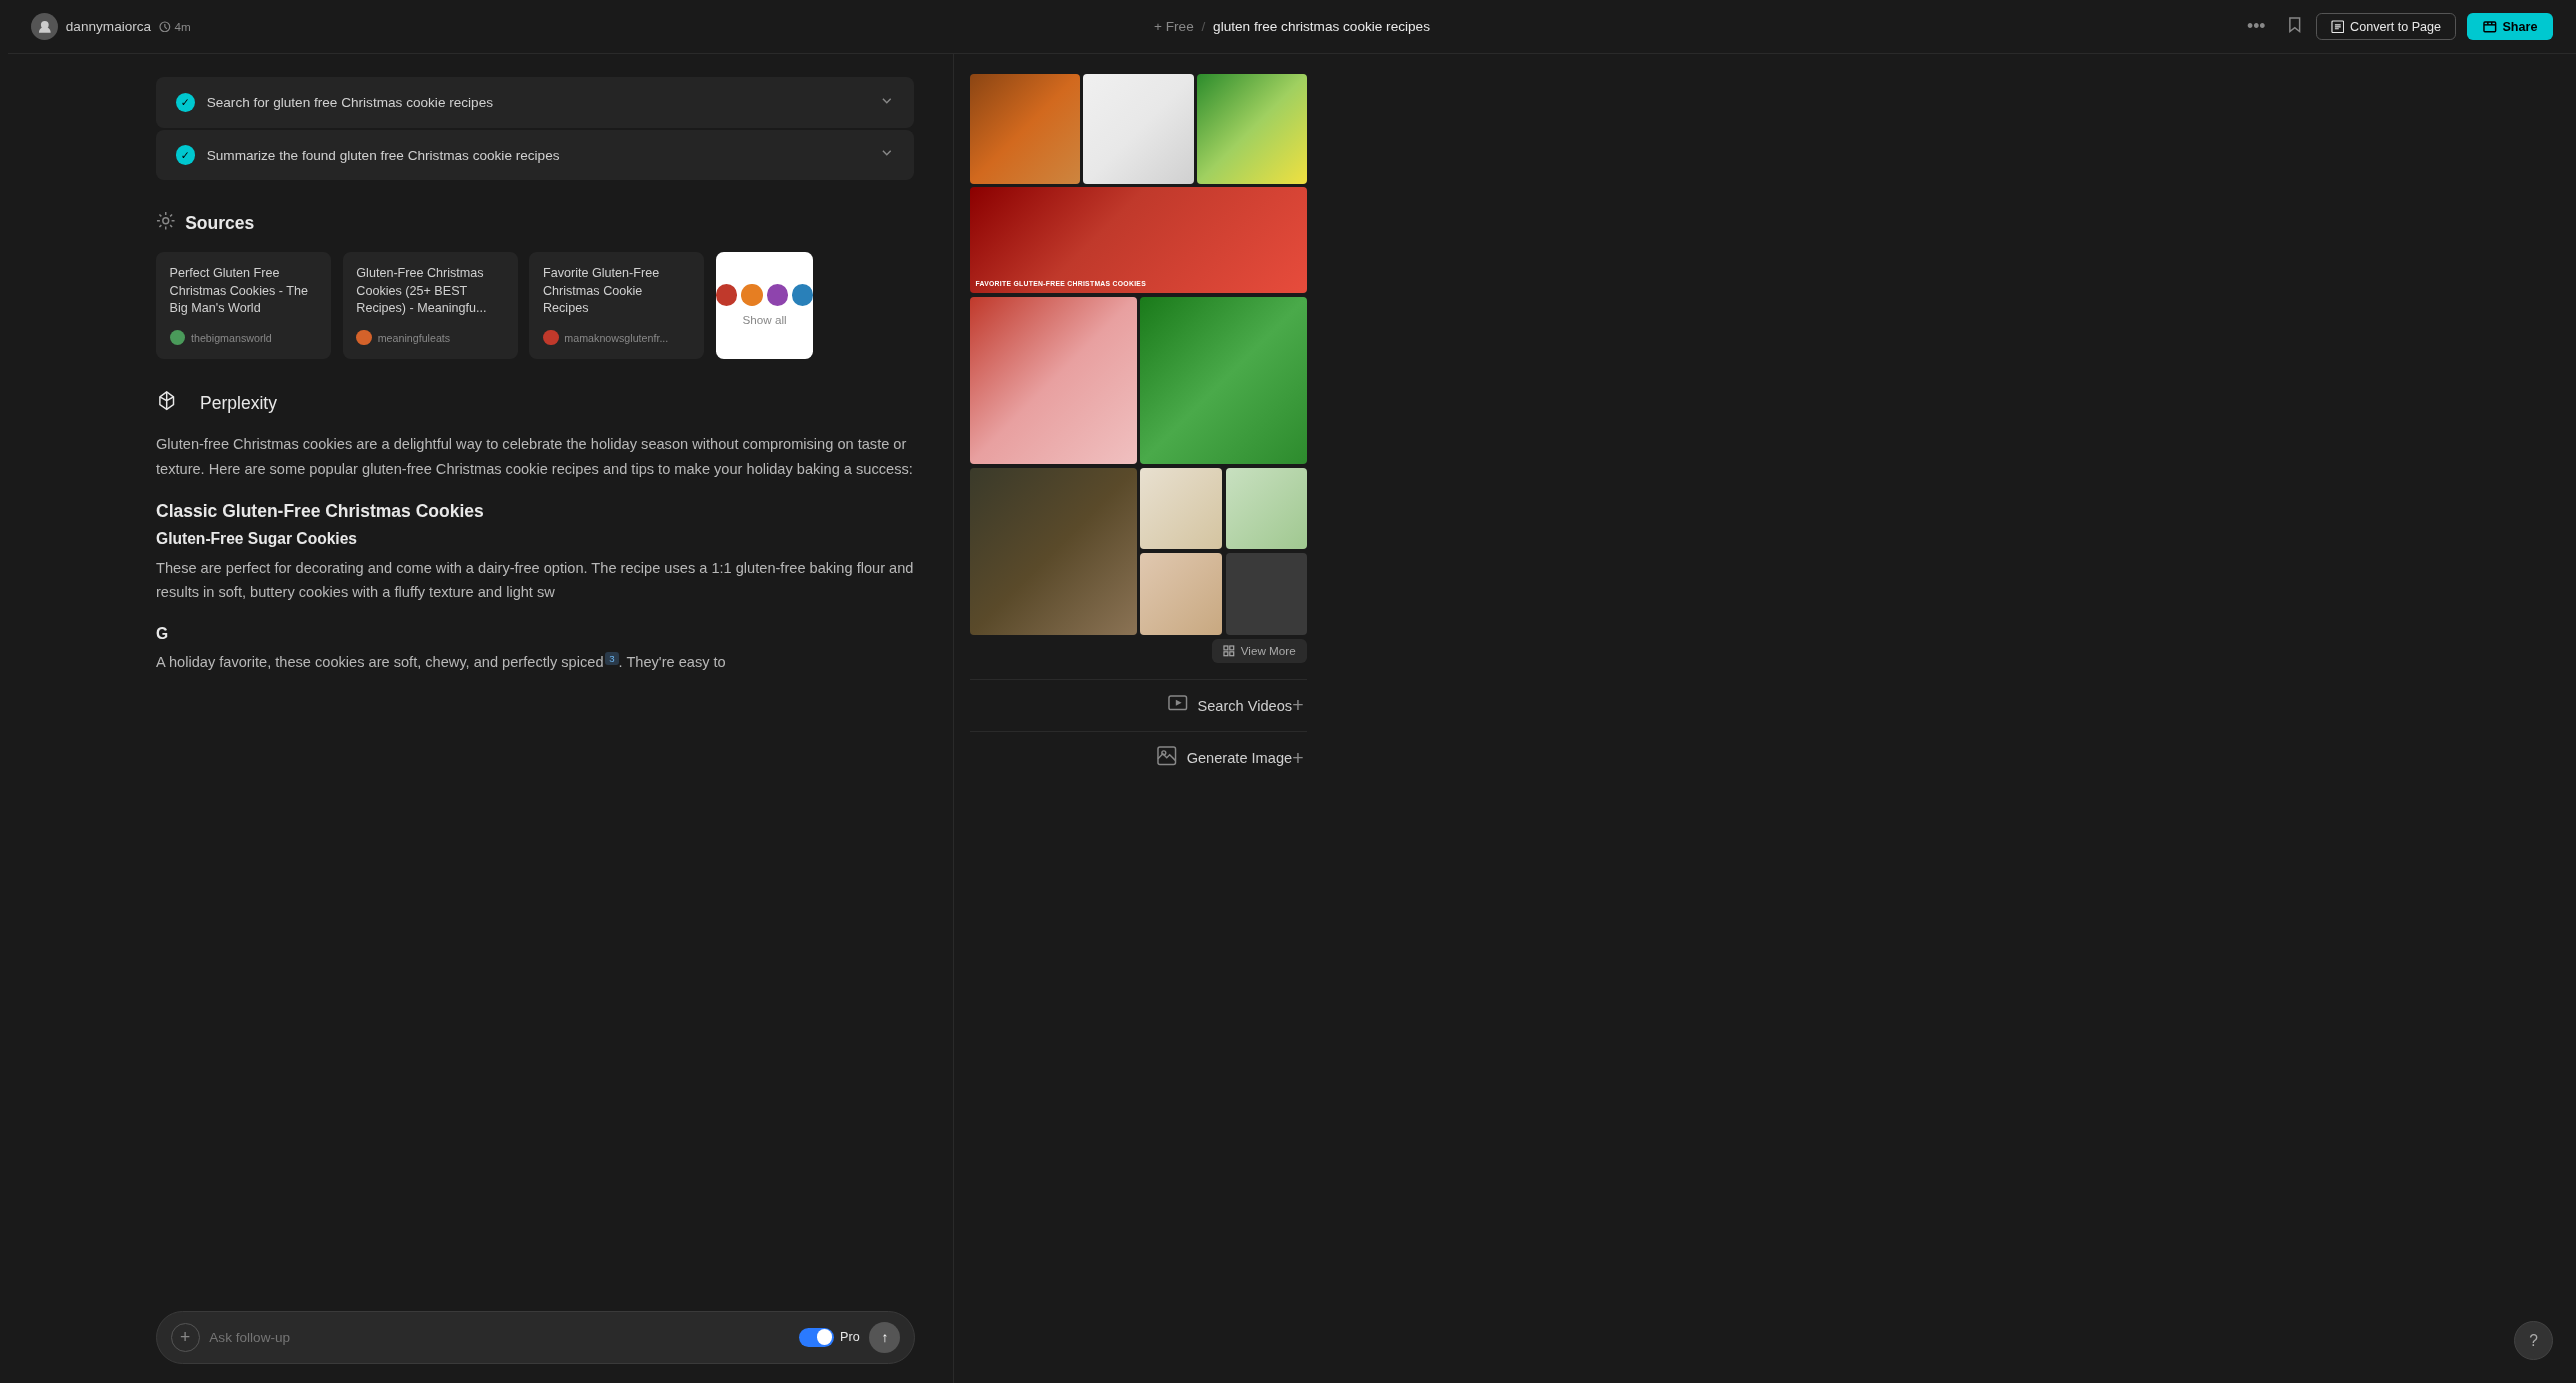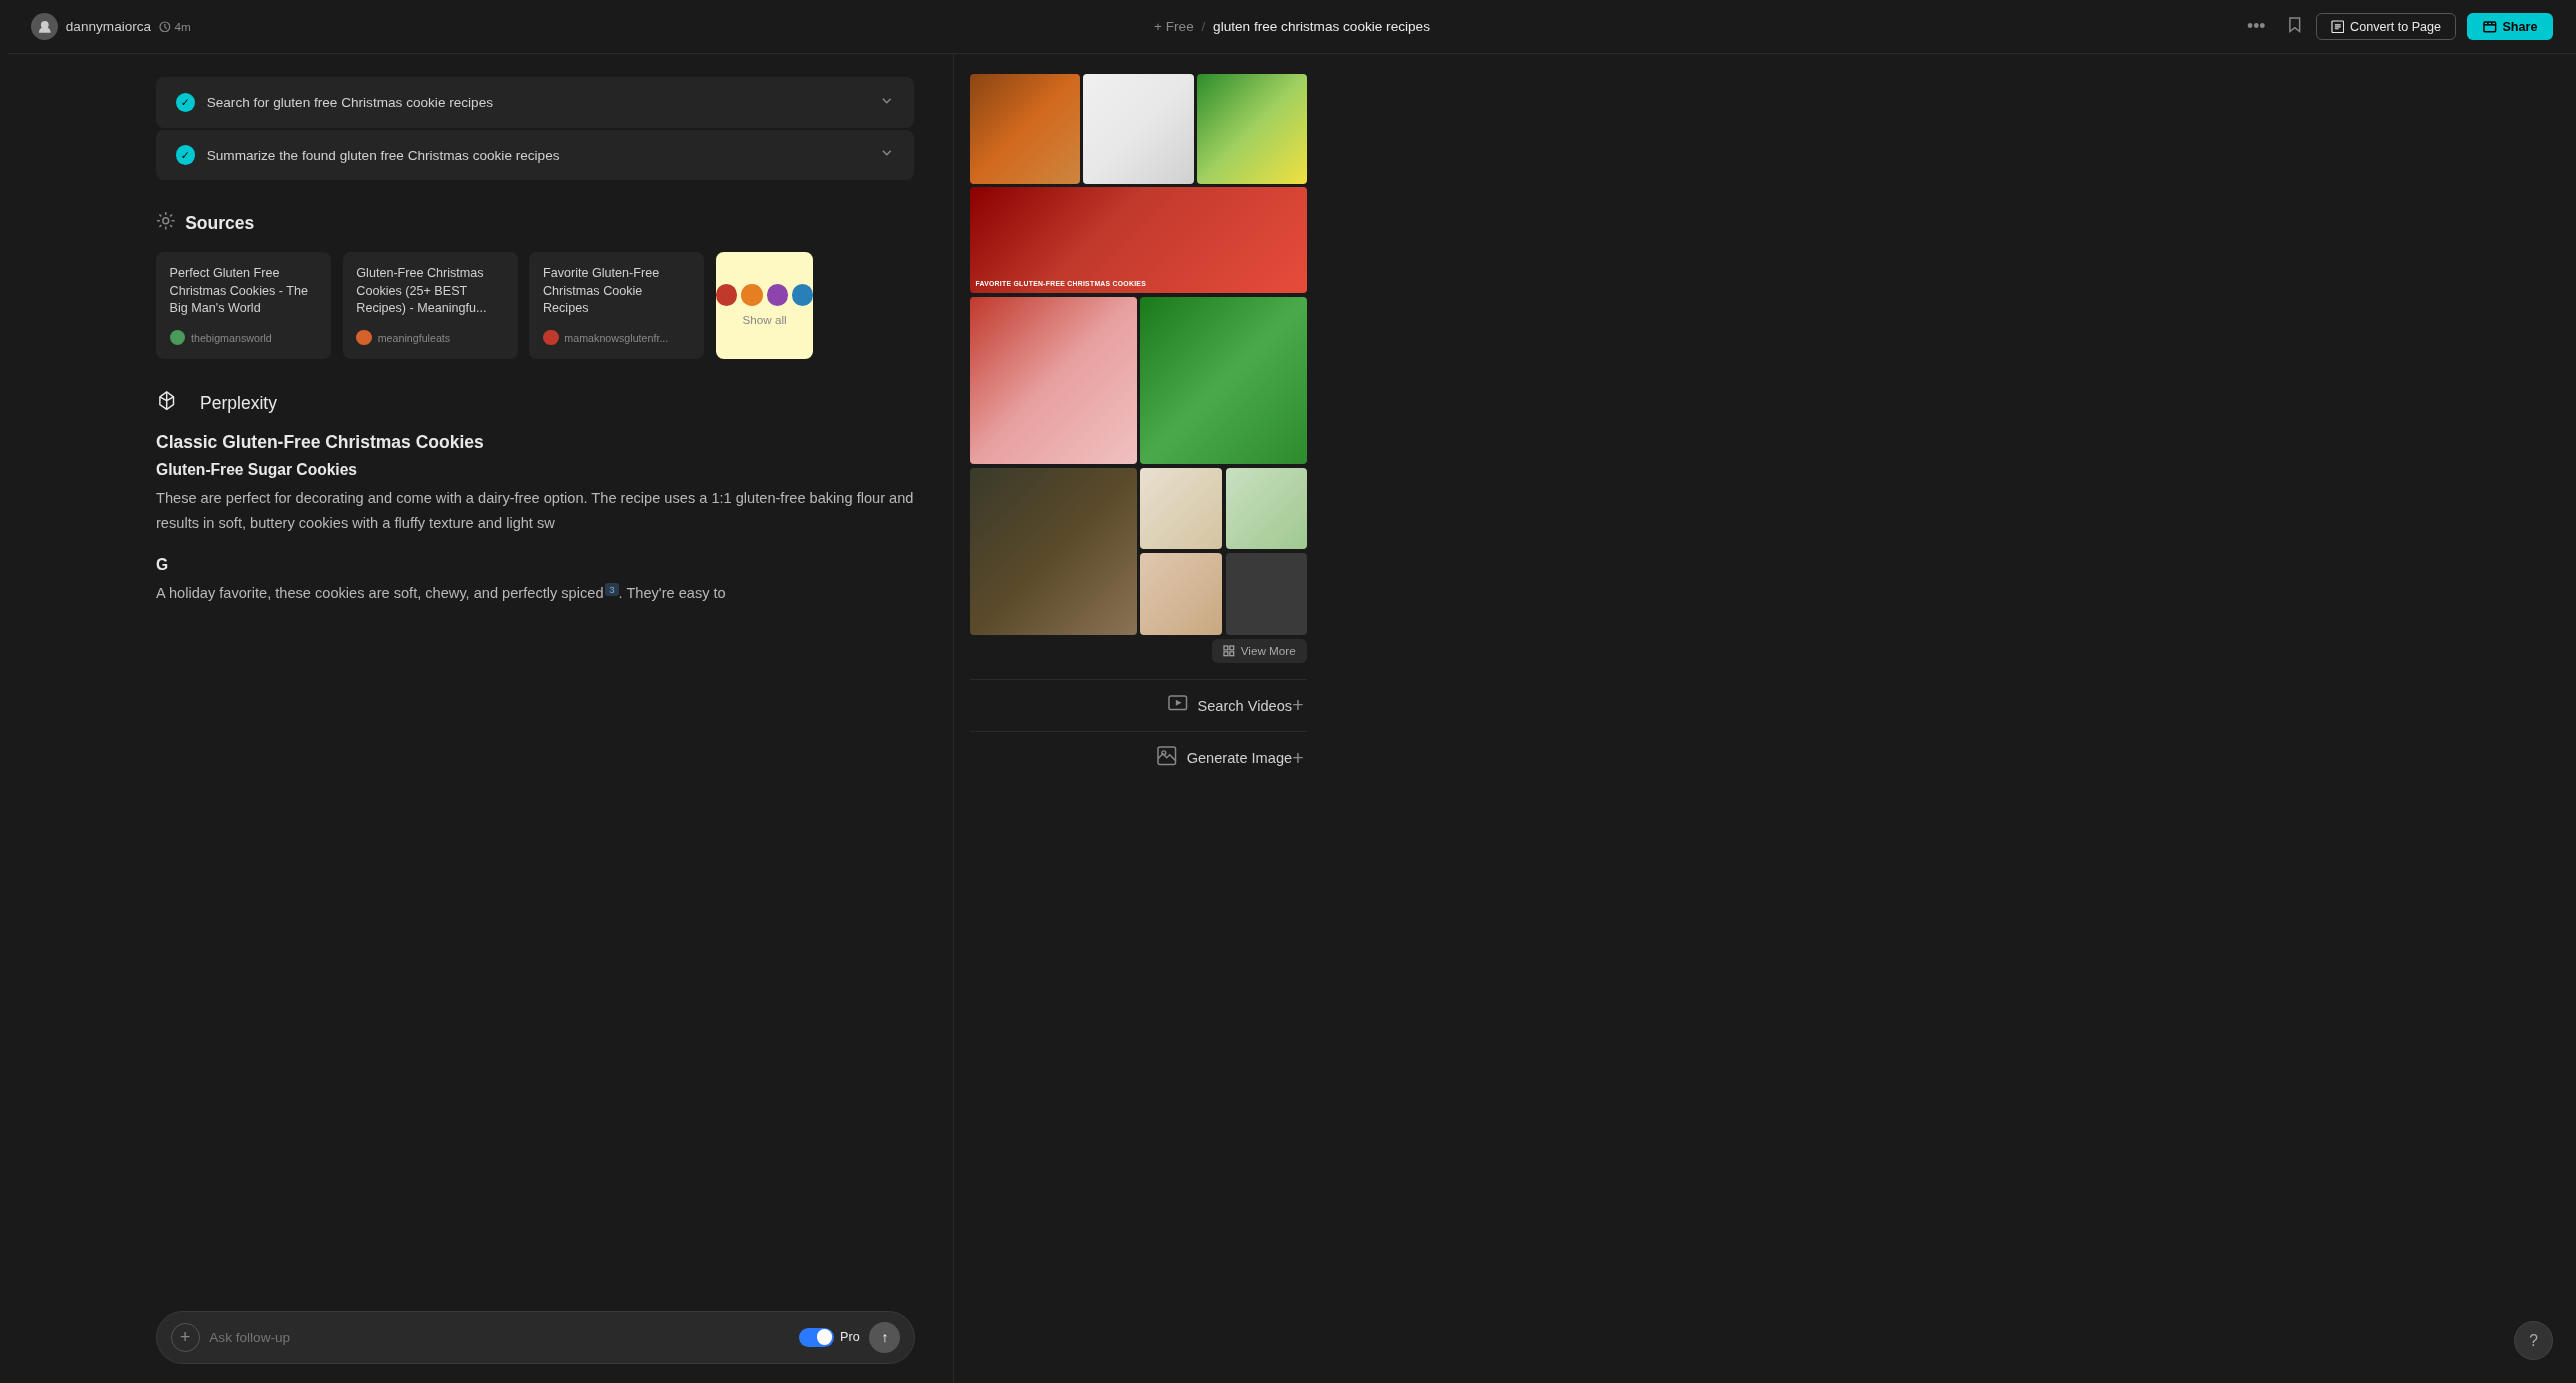--- a/index.html
+++ b/index.html
@@ -233,21 +233,21 @@
     .source-favicon.red { background: #c0392b; }
     .source-domain {
       font-size: 10.7px;
       color: #888;
     }
     .source-show-all {
       display: flex;
       align-items: center;
       justify-content: center;
       width: 97px;
-      background: #fef9c3;
+      background: #ffffff;
       border-radius: 7.8px;
       padding: 13.6px;
       cursor: pointer;
     }
     .source-avatars {
       display: flex;
       flex-direction: column;
       align-items: center;
       gap: 7.8px;
     }
@@ -656,20 +656,21 @@
     <div class="perplexity-section">
       <div class="perplexity-header">
         <span class="perplexity-icon">
           <svg width="21.4" height="21.4" viewBox="0 0 22 22" fill="none" stroke="#e8e8e8" stroke-width="1.5">
               <path d="M11 2L4 7v8l7 5 7-5V7z"></path>
               <path d="M11 2v18M4 7l7 4 7-4"></path>
             </svg>
         </span>
         <span class="perplexity-title">Perplexity</span>
       </div>
+      <p class="content-text">Gluten-free Christmas cookies are a delightful way to celebrate the holiday season without compromising on taste or texture. Here are some popular gluten-free Christmas cookie recipes and tips to make your holiday baking a success:</p>
       <h2 class="content-h2">Classic Gluten-Free Christmas Cookies</h2>
       <h3 class="content-h3">Gluten-Free Sugar Cookies</h3>
       <p class="content-text">These are perfect for decorating and come with a dairy-free option. The recipe uses a 1:1 gluten-free baking flour and results in soft, buttery cookies with a fluffy texture and light sw</p>
       <h3 class="content-h3">G</h3>
       <p class="content-partial">
         <span>A holiday favorite, these cookies are soft, chewy, and perfectly spiced</span><sup class="citation">3</sup>. They're easy to
       </p>
     </div>
 
   </div>

